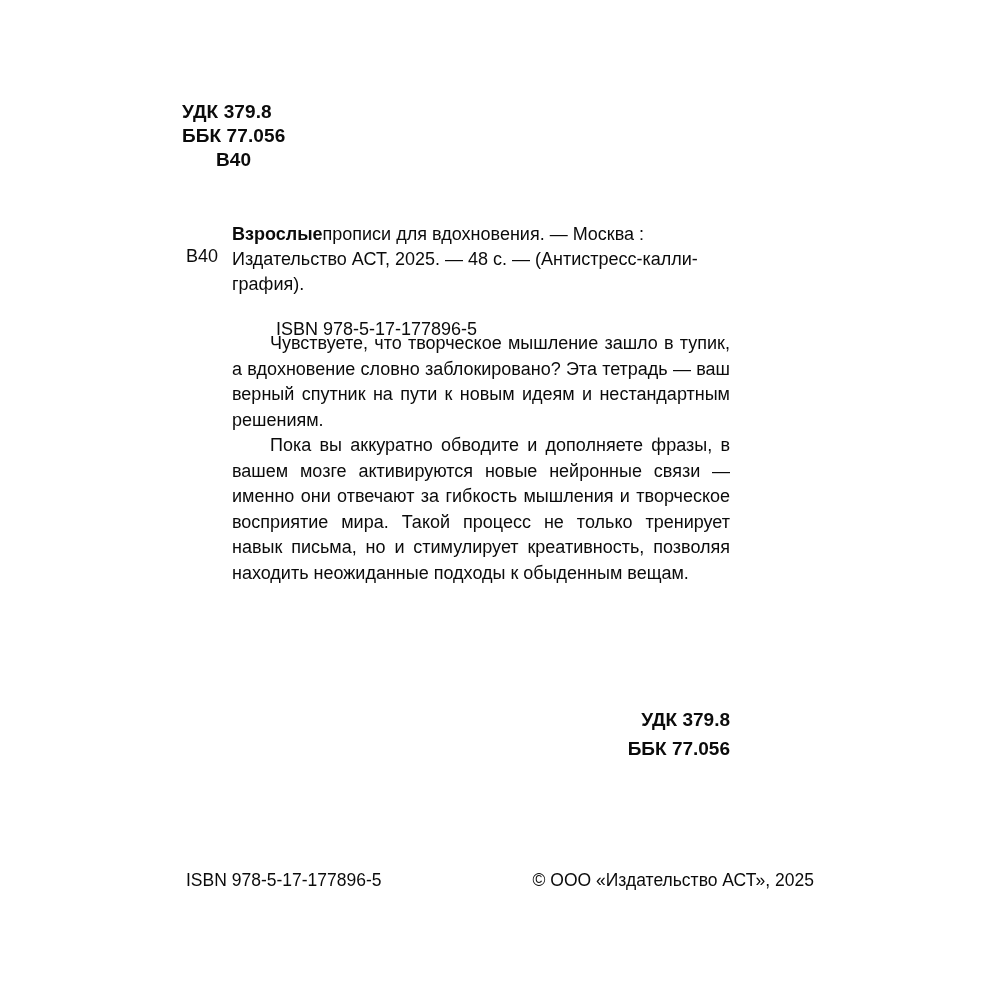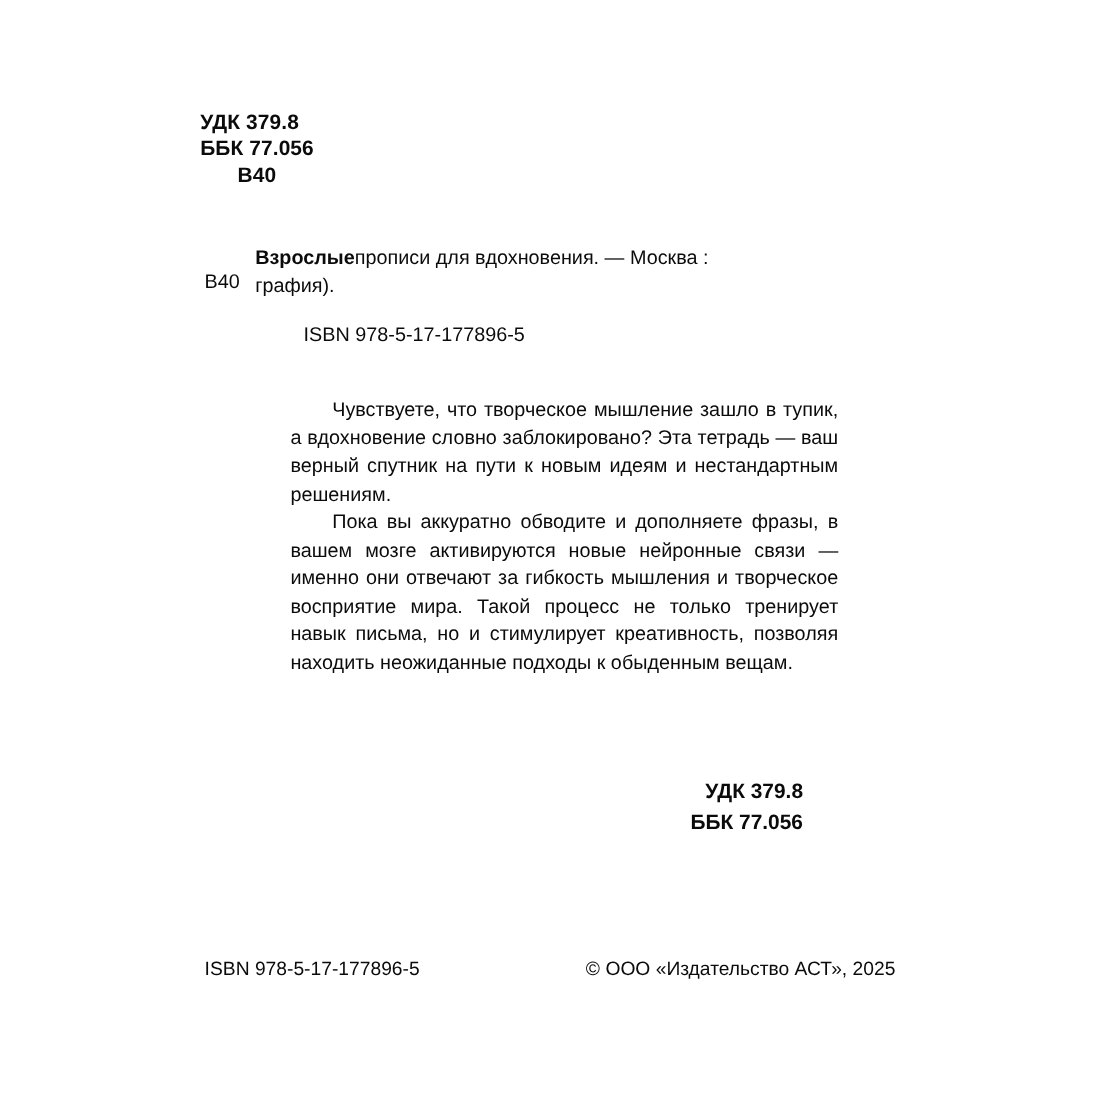--- a/index.html
+++ b/index.html
@@ -78,27 +78,26 @@
     margin-left: 46px;
     font-size: 18px;
     line-height: 25px;
     padding-left: 44px;
   }
 
   
   .annotation {
     position: absolute;
     left: 232px;
-    top: 360px;
+    top: 331px;
     width: 498px;
     font-size: 18px;
     line-height: 25.5px;
     text-align: justify;
     text-justify: inter-word;
-    margin-left: 32px;
   }
   .annotation p {
     margin: 0;
     text-indent: 38px;
   }
 
   
   .classification-bottom {
     position: absolute;
     left: 430px;
@@ -136,20 +135,21 @@
     <div class="line centered">В40</div>
   </div>
 
   <div class="citation">
     <div class="citation-marker">В40</div>
     <div class="citation-body">
       <span class="citation-line stretch">
         <b>Взрослые</b>
         <span>прописи для вдохновения. — Москва :</span>
       </span>
+      <span class="citation-line">Издательство АСТ, 2025. — 48 с. — (Антистресс-калли-</span>
       <span class="citation-line">графия).</span>
     </div>
     <div class="isbn-inline">ISBN 978-5-17-177896-5</div>
   </div>
 
   <div class="annotation">
     <p>Чувствуете, что творческое мышление зашло в тупик, а вдохновение словно заблокировано? Эта тетрадь — ваш верный спутник на пути к новым идеям и нестандартным решениям.</p>
     <p>Пока вы аккуратно обводите и дополняете фразы, в вашем мозге активируются новые нейронные связи — именно они отвечают за гибкость мышления и творческое восприятие мира. Такой процесс не только тренирует навык письма, но и стимулирует креативность, позволяя находить неожиданные подходы к обыденным вещам.</p>
   </div>
 

